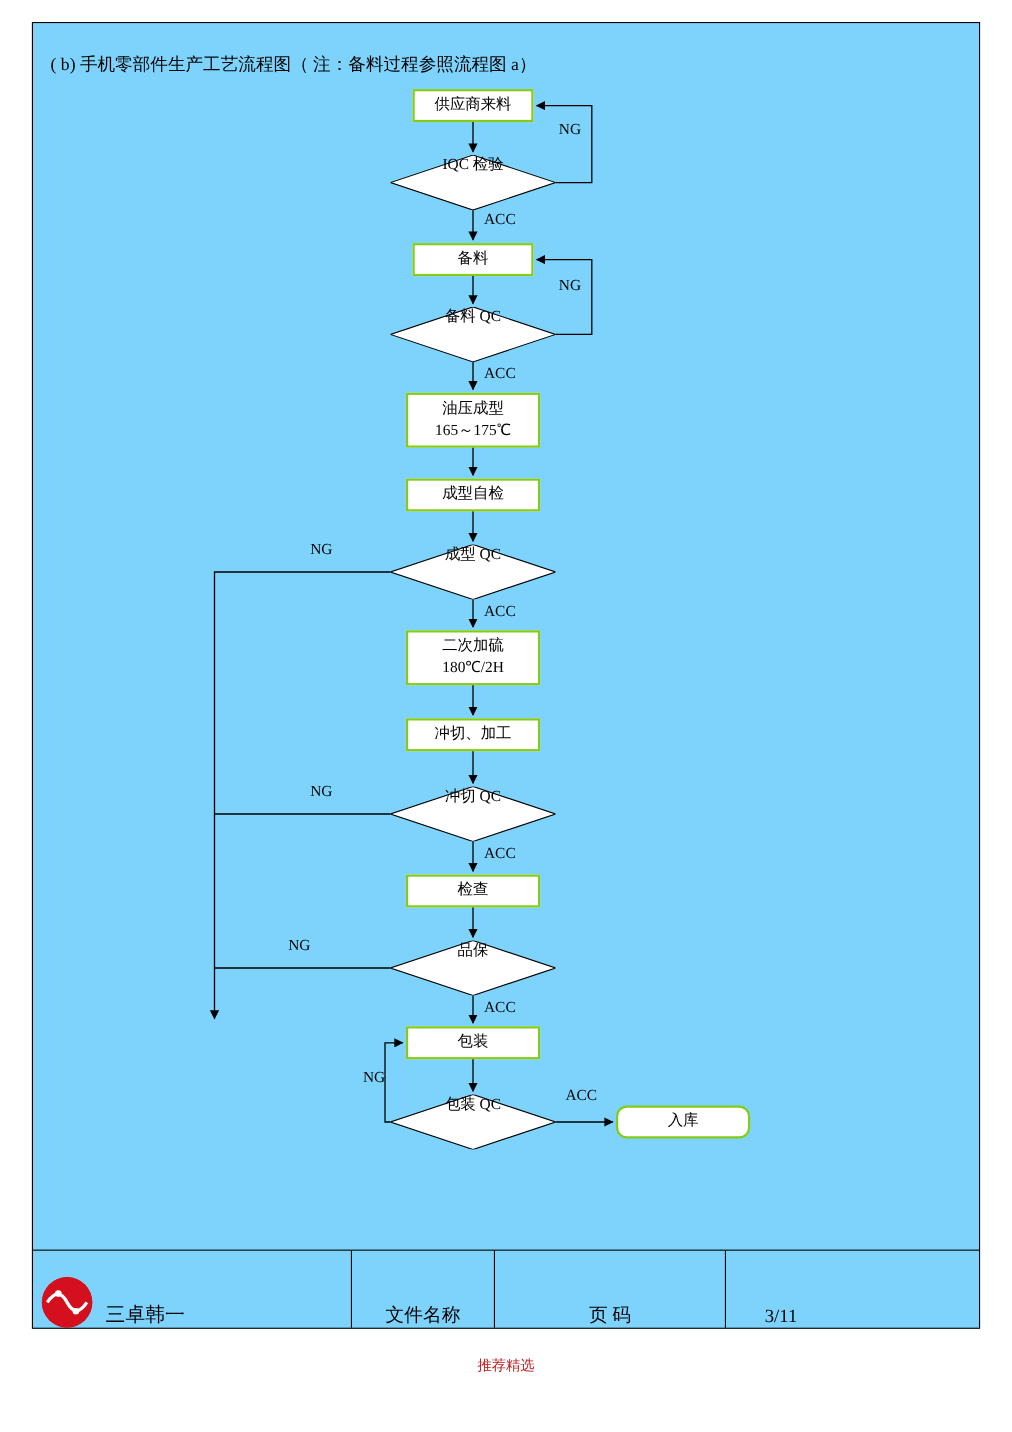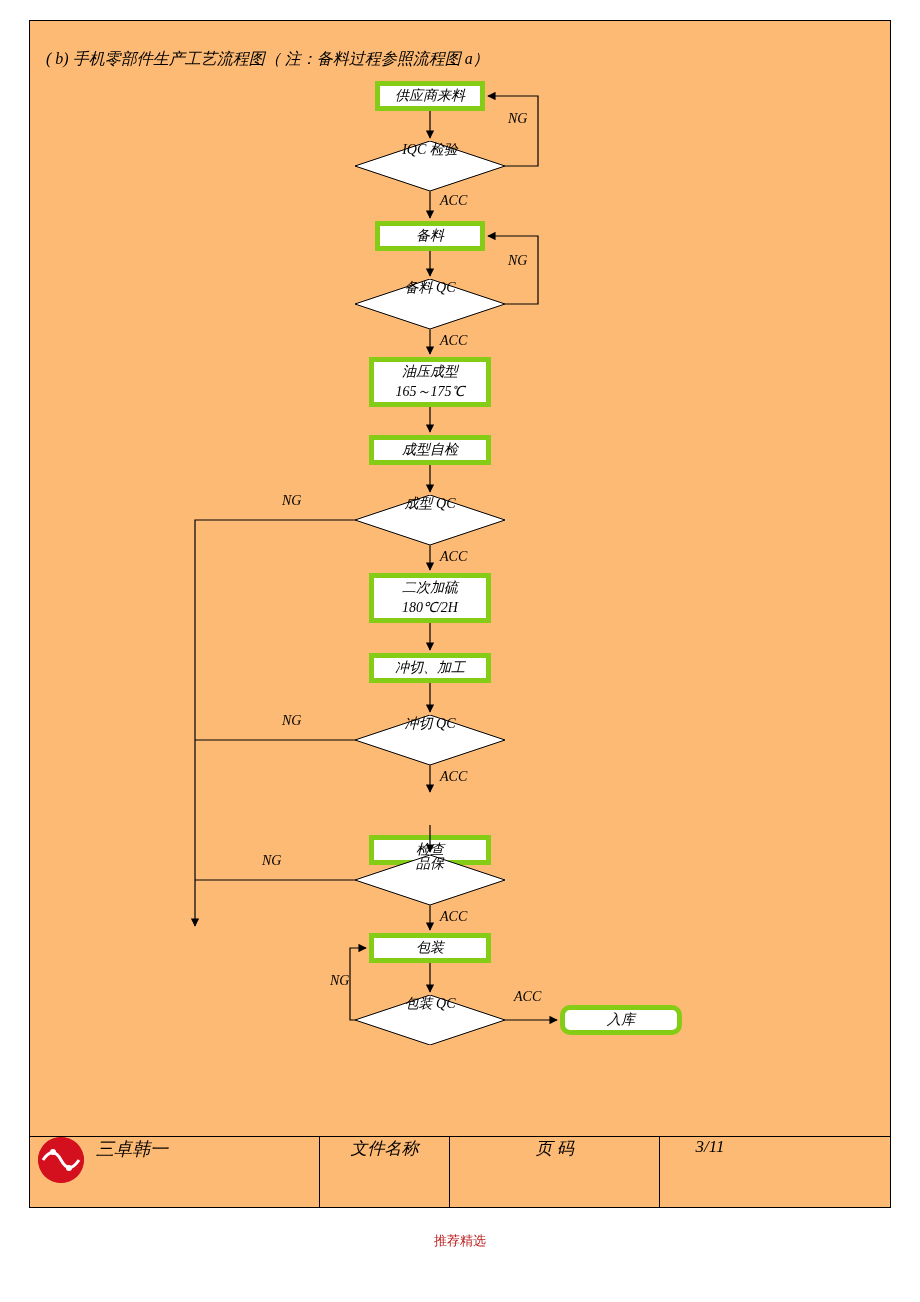--- a/index.html
+++ b/index.html
@@ -8,37 +8,36 @@
     font-family: "SimSun", "Songti SC", serif;
     background: #fff;
     color: #000;
     width: 920px;
     box-sizing: border-box;
   }
   .page {
     border: 1.5px solid #000;
     width: 860px;
     margin: 0 auto;
-    background: #fdba74;
+    background: #7dd3fc;
     position: relative;
-    font-style: italic;
   }
   .content {
     position: relative;
     height: 1115px;
   }
   .title {
     position: absolute;
     left: 16px;
     top: 28px;
     font-size: 16px;
   }
   .node {
     position: absolute;
-    border: 5px solid #84cc16;
+    border: 2px solid #84cc16;
     background: #fff;
     text-align: center;
     font-size: 14px;
     line-height: 1.4;
     display: flex;
     align-items: center;
     justify-content: center;
     flex-direction: column;
     padding: 2px 4px;
     box-sizing: border-box;
@@ -83,21 +82,21 @@
   
   .footer {
     display: grid;
     grid-template-columns: 290px 130px 210px 100px 1fr;
     border-top: 1.5px solid #000;
     height: 70px;
   }
   .footer > div {
     border-right: 1px solid #000;
     display:flex;
-    align-items:flex-start;
+    align-items:flex-end;
     justify-content:center;
     font-size:17px;
   }
   .footer > div:last-child { border-right:none; }
   .logo-cell {
     justify-content:flex-start !important;
     padding-left:8px;
     position:relative;
   }
   .logo {
@@ -176,21 +175,21 @@
         <span>冲切、加工</span>
       </div>
 
     <div class="diamond" style="left:325px; top:694px;">
       <svg viewBox="0 0 150 50">
           <polygon points="75,0 150,25 75,50 0,25" fill="#fff" stroke="#000"></polygon>
         </svg>
       <span>冲切 QC</span>
     </div>
 
-    <div class="node" style="left:339px; top:774px; width:122px; height:30px;margin-top:40px;">
+    <div class="node" style="left:339px; top:774px; width:122px; height:30px;">
         <span>检查</span>
       </div>
 
     <div class="diamond" style="left:325px; top:834px;">
       <svg viewBox="0 0 150 50">
           <polygon points="75,0 150,25 75,50 0,25" fill="#fff" stroke="#000"></polygon>
         </svg>
       <span>品保</span>
     </div>
 

